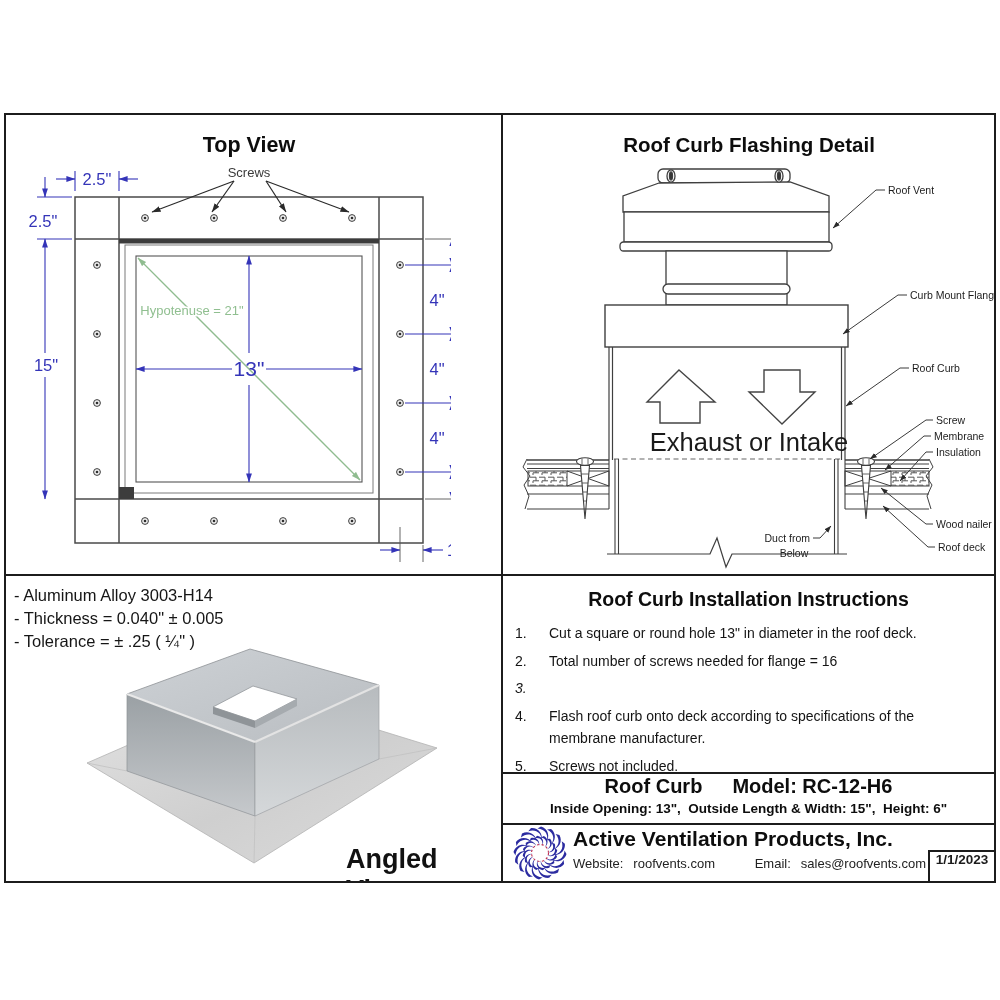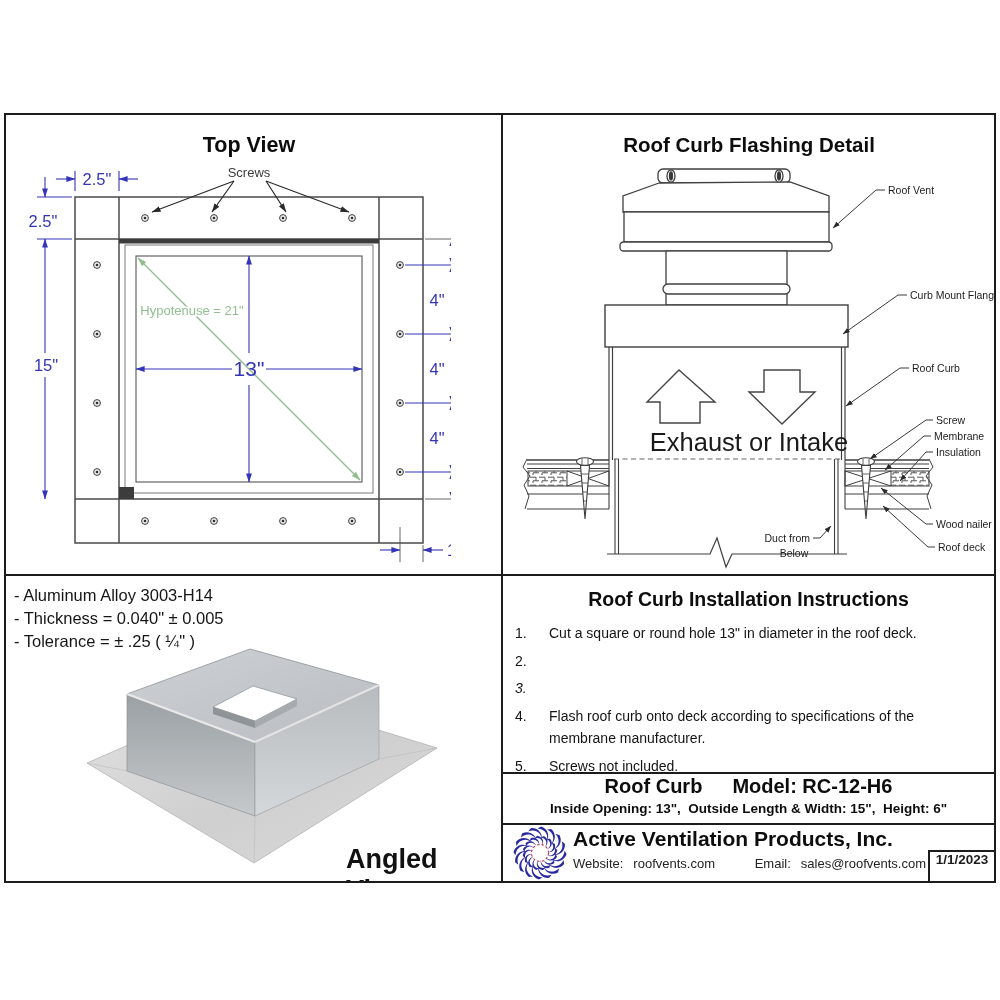--- a/index.html
+++ b/index.html
@@ -370,20 +370,21 @@
 
   <div class="quad" id="q-br">
     <div class="br-title">Roof Curb Installation Instructions</div>
     <div class="ins-list">
       <div class="ins-row">
         <span class="num">1.</span>
         <span class="txt">Cut a square or round hole 13" in diameter in the roof deck.</span>
       </div>
       <div class="ins-row">
         <span class="num">2.</span>
+        <span class="txt">Total number of screws needed for flange = 16</span>
       </div>
       <div class="ins-row italic">
         <span class="num">3.</span>
       </div>
       <div class="ins-row">
         <span class="num">4.</span>
         <span class="txt">Flash roof curb onto deck according to specifications of the membrane manufacturer.</span>
       </div>
       <div class="ins-row">
         <span class="num">5.</span>

